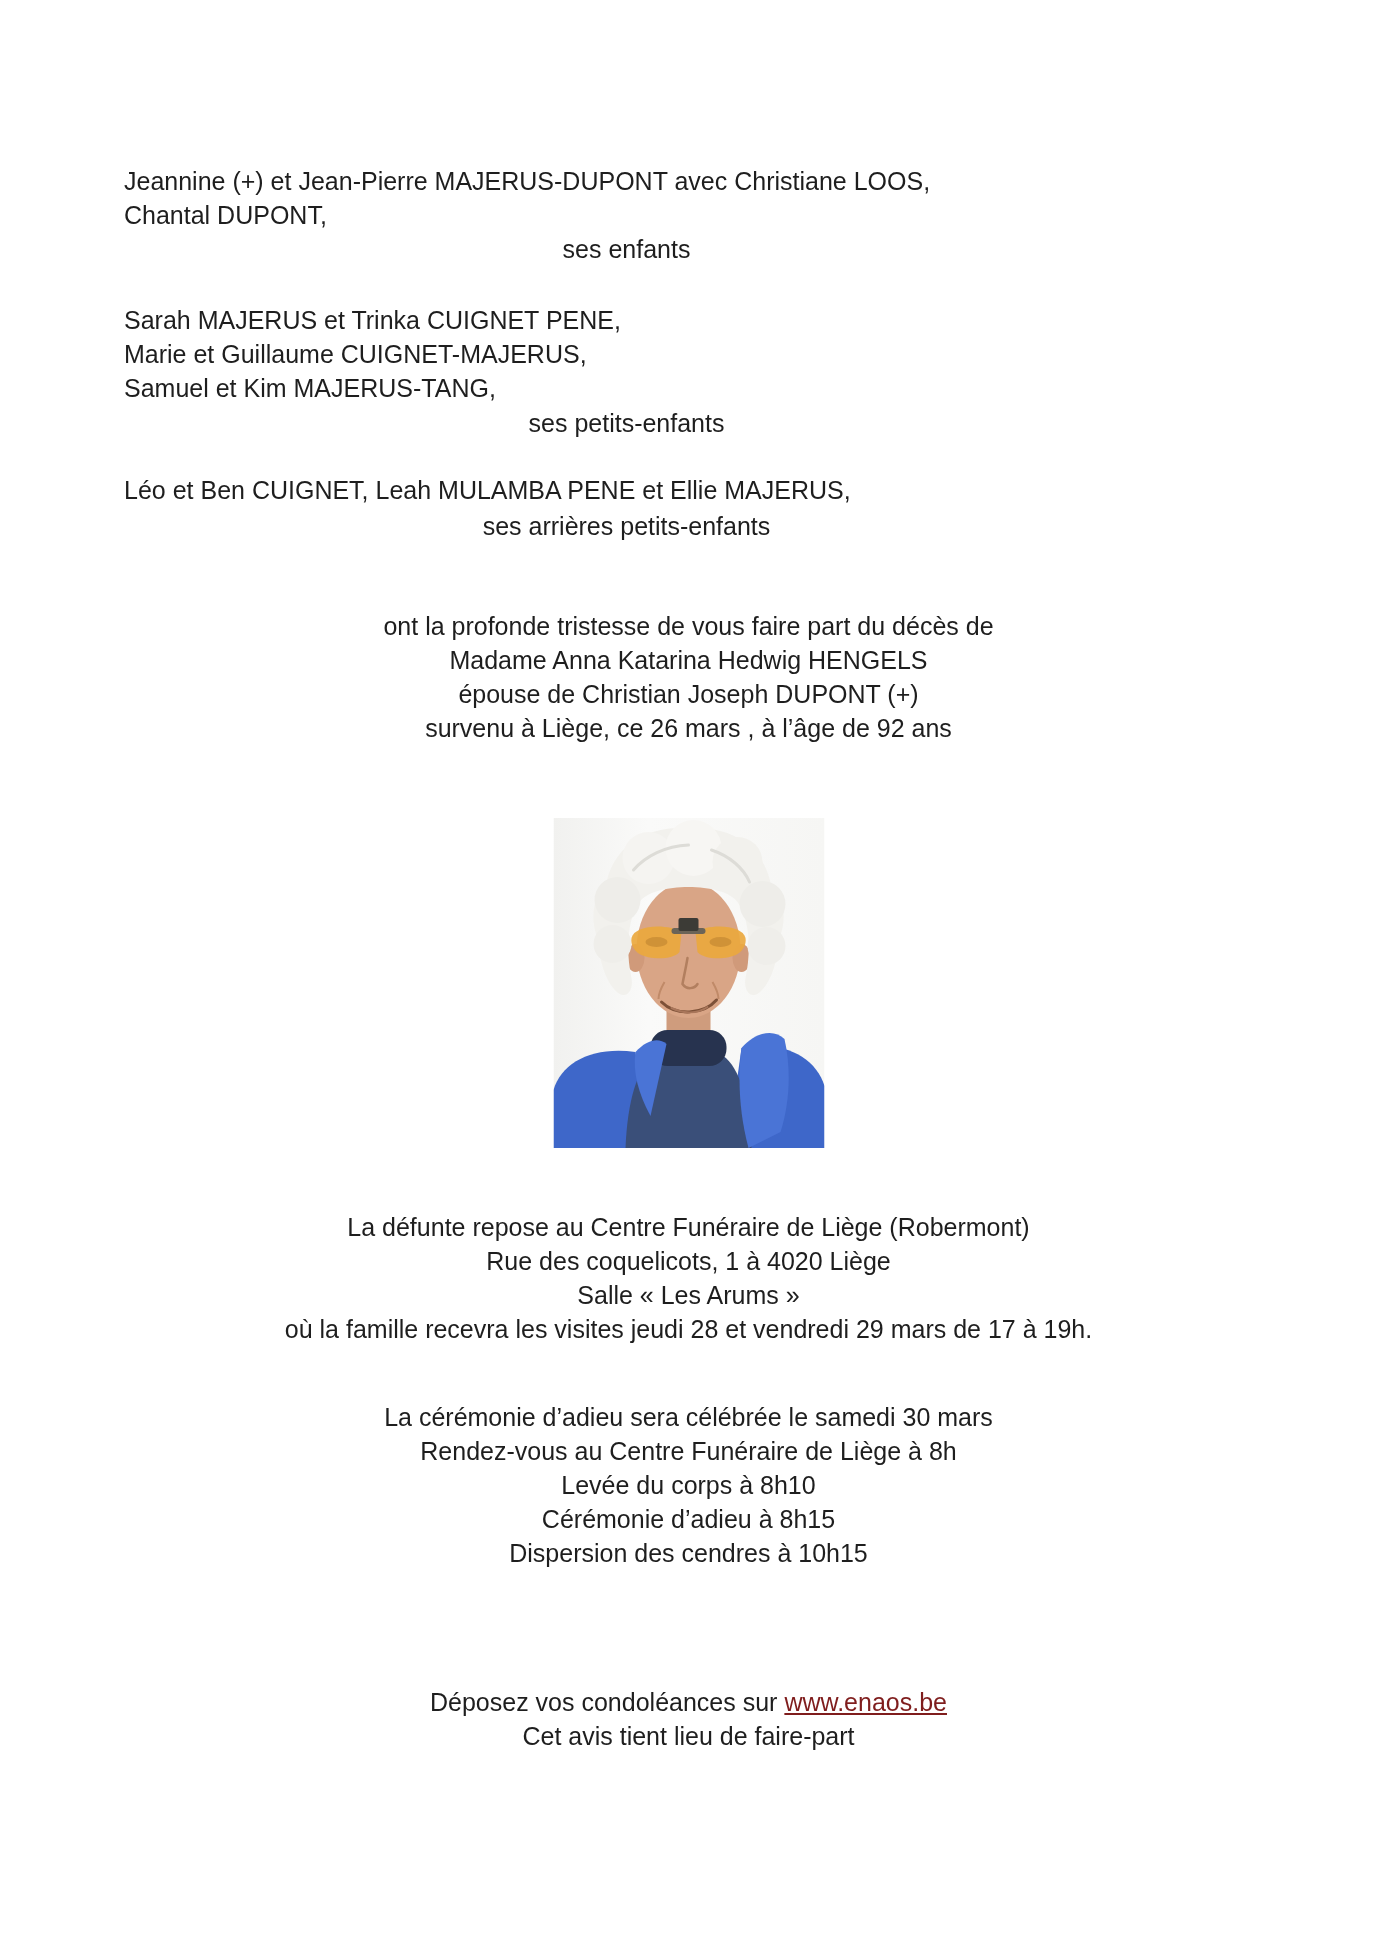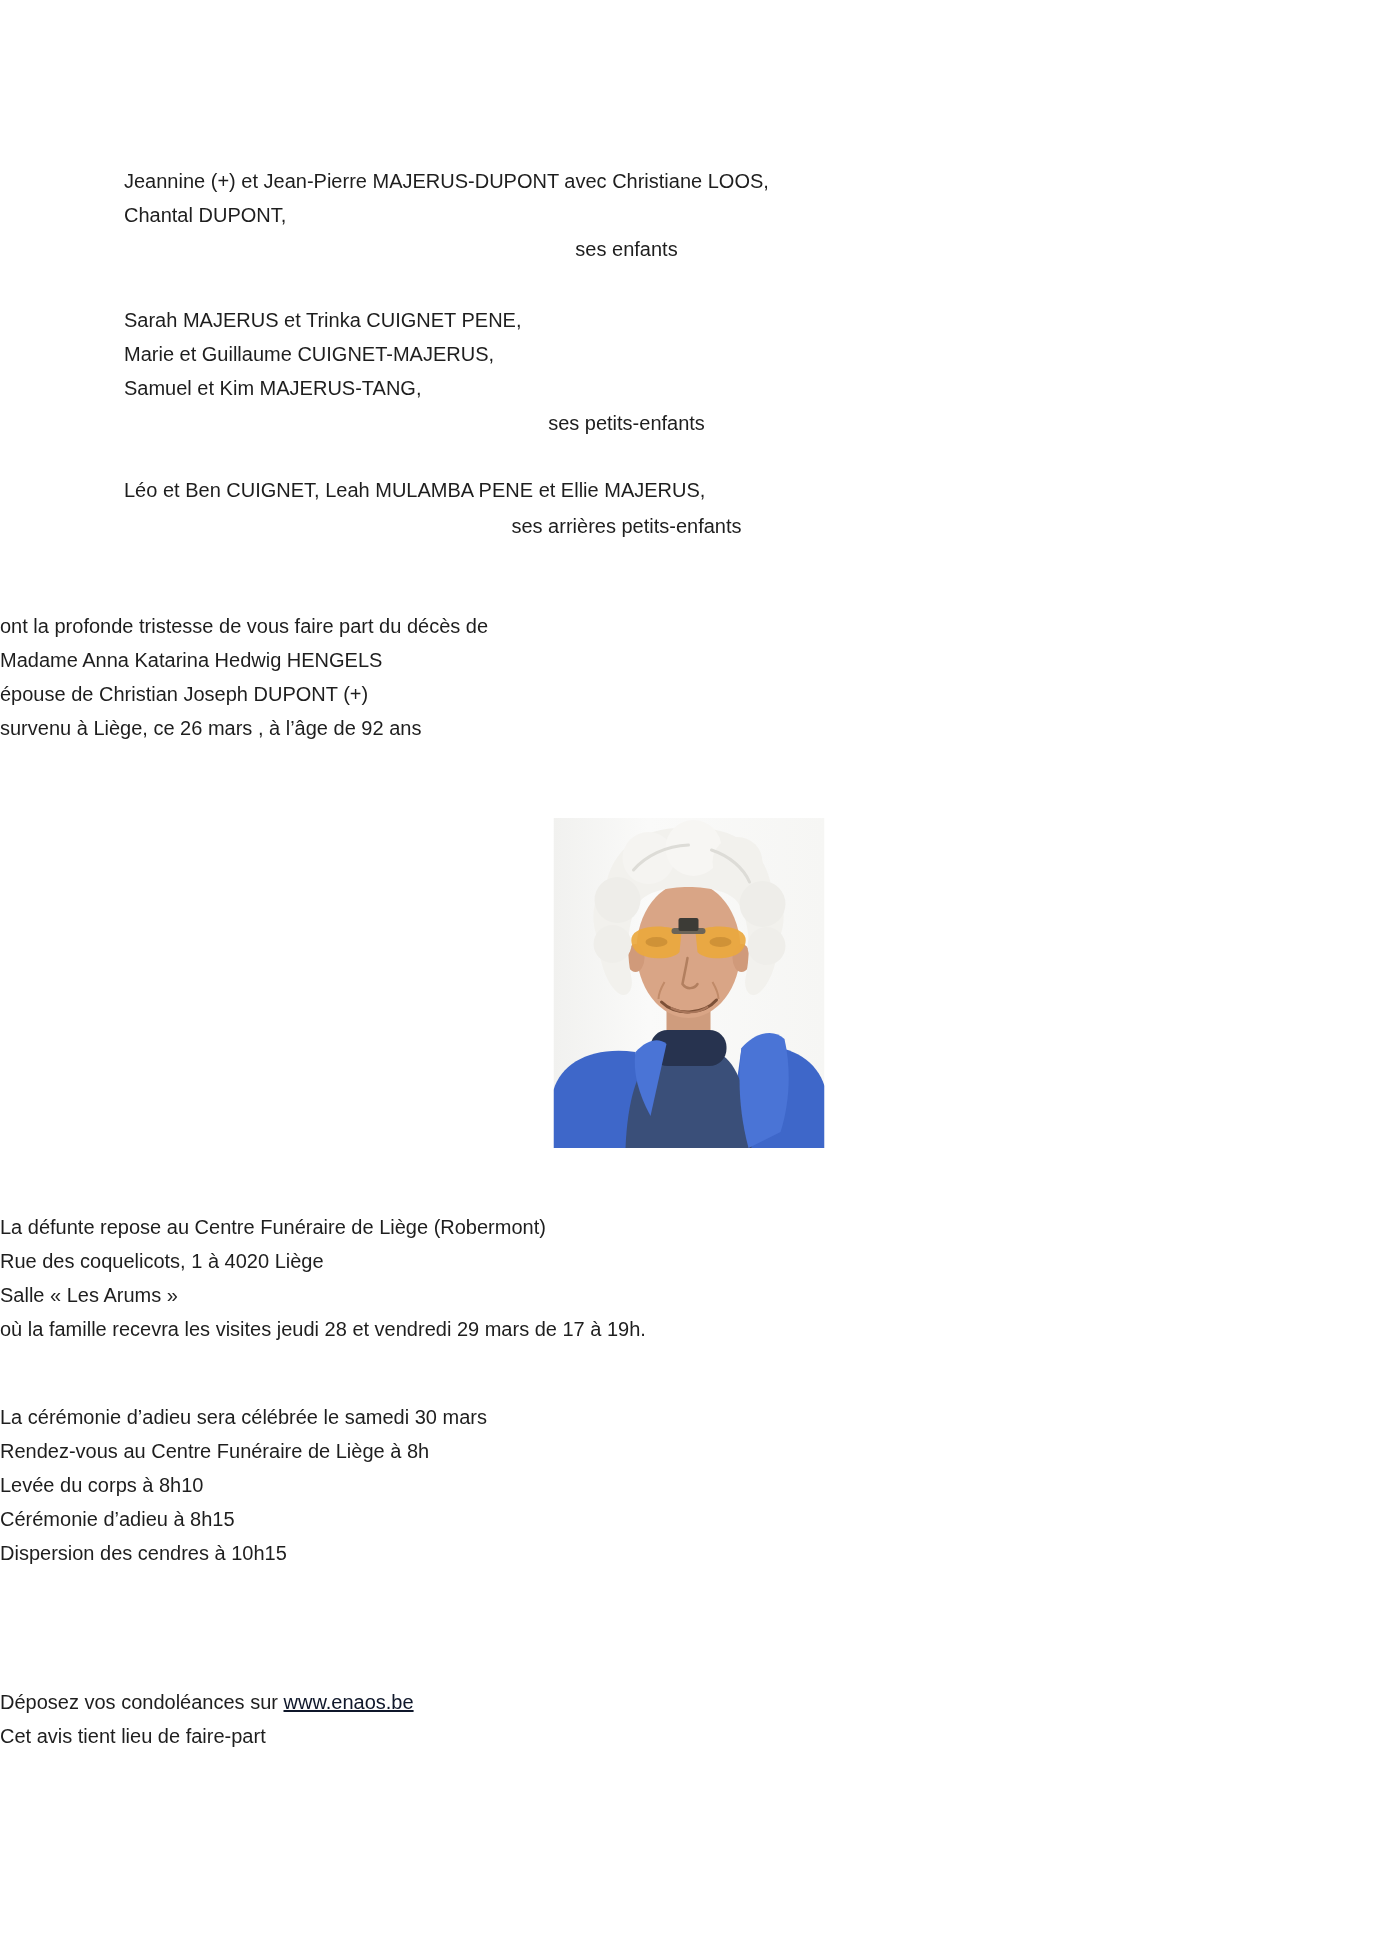--- a/index.html
+++ b/index.html
@@ -2,39 +2,39 @@
 <html><head>
 <meta charset="utf-8">
 <style>
   html, body { margin: 0; padding: 0; background: #ffffff; }
   .page {
     position: relative;
     width: 1377px;
     height: 1949px;
     background: #ffffff;
     font-family: "Liberation Sans", "DejaVu Sans", sans-serif;
-    font-size: 20px;
+    font-size: 25px;
     color: #1e1e1e;
     overflow: hidden;
   }
   .block { position: absolute; left: 0; right: 0; }
   .left-block  { padding-left: 124px; text-align: left; }
   .right-label { padding-right: 124px; text-align: center; }
-  .center-block { }
+  .center-block { text-align: center; }
   .line { height: 34px; line-height: 34px; }
   .bold { font-weight: normal; }
   .photo-wrap {
     position: absolute;
     top: 818px;
     left: 50%;
     transform: translateX(-50%);
     width: 271px;
     height: 330px;
   }
-  a.condolence-link { color: #0f172a; text-decoration: underline; cursor: pointer; margin-top: 20px; }
+  a.condolence-link { color: #7f1d1d; text-decoration: underline; cursor: pointer; margin-top: 20px; }
 </style>
 </head>
 <body>
 
 <div class="page">
 
   <div class="block left-block" style="top:164px">
     <div class="line">Jeannine (+) et Jean-Pierre MAJERUS-DUPONT avec Christiane LOOS,</div>
     <div class="line">Chantal DUPONT,</div>
   </div>

